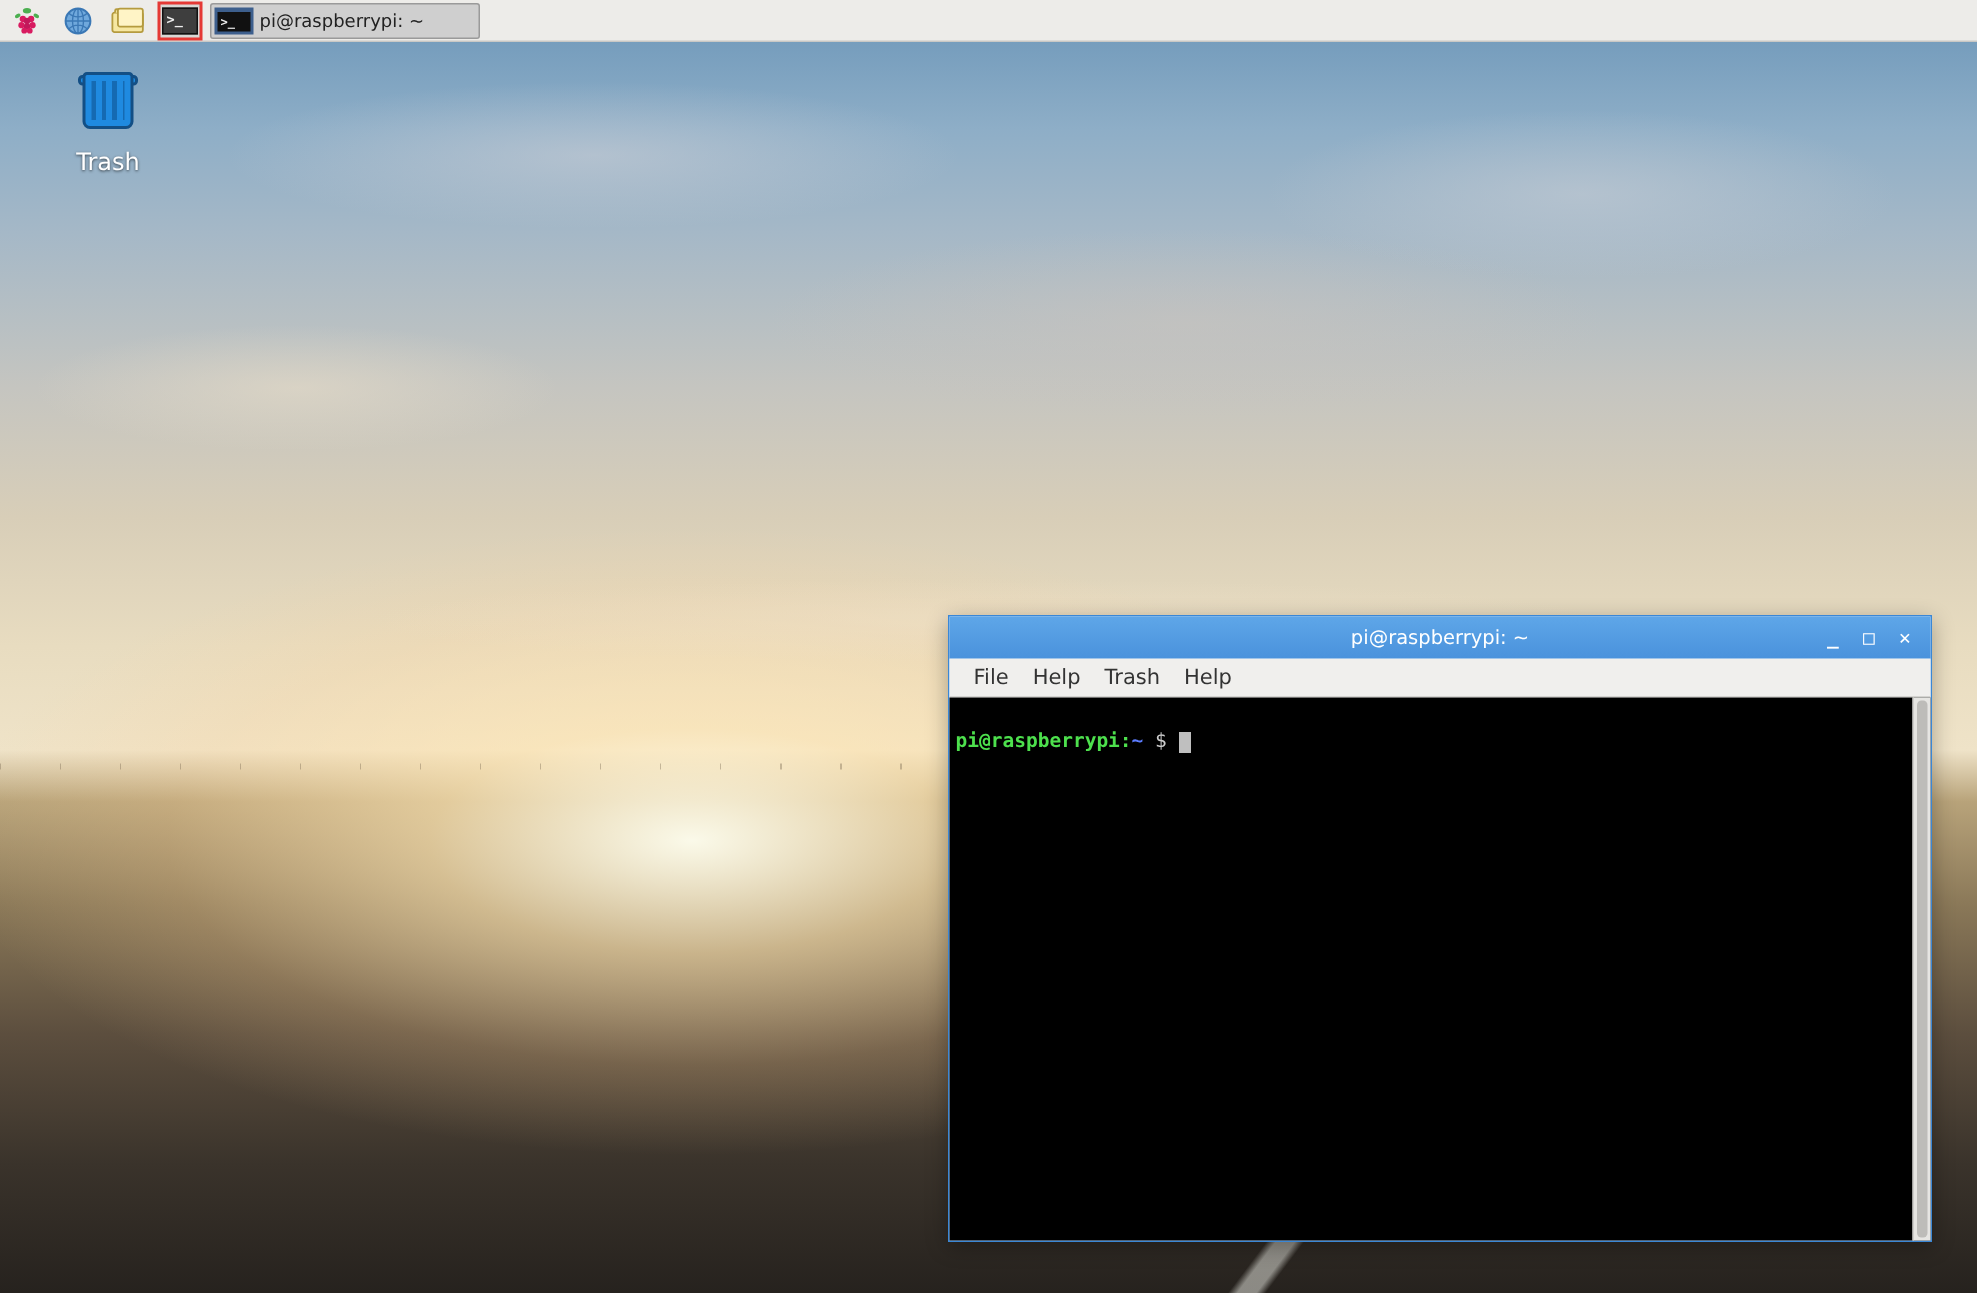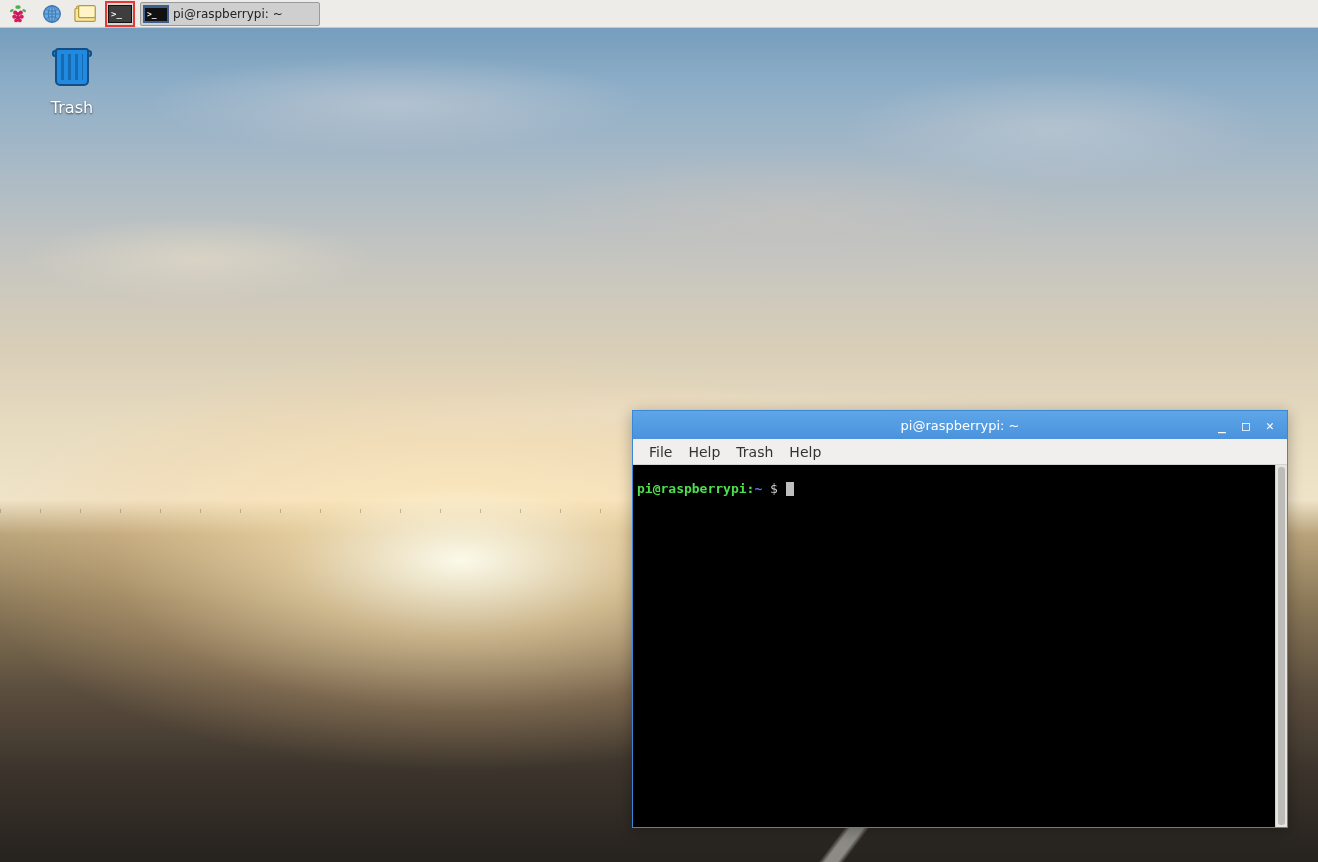--- a/index.html
+++ b/index.html
@@ -174,24 +174,25 @@
     color:#333;
   }
   .menubar span { padding:2px 6px; cursor:pointer;}
   .terminal-body {
     flex:1;
     display:flex;
     background:#000;
   }
   .term-content {
     flex:1;
-    padding: 16px 4px;
+    padding: 2px 4px;
     font: 13px/16px "DejaVu Sans Mono","Courier New",monospace;
     color:#ccc;
     white-space: pre;
+    margin-top: 20px;
   }
   .prompt-user { color:#4de04d; font-weight:bold;}
   .prompt-path { color:#5c7cff; font-weight:bold;}
   .prompt-dollar { color:#ccc;}
   .cursor-block {
     display:inline-block; width:8px; height:14px;
     background:#bfbfbf; vertical-align:text-bottom;
   }
   .scrollbar {
     width:12px;

